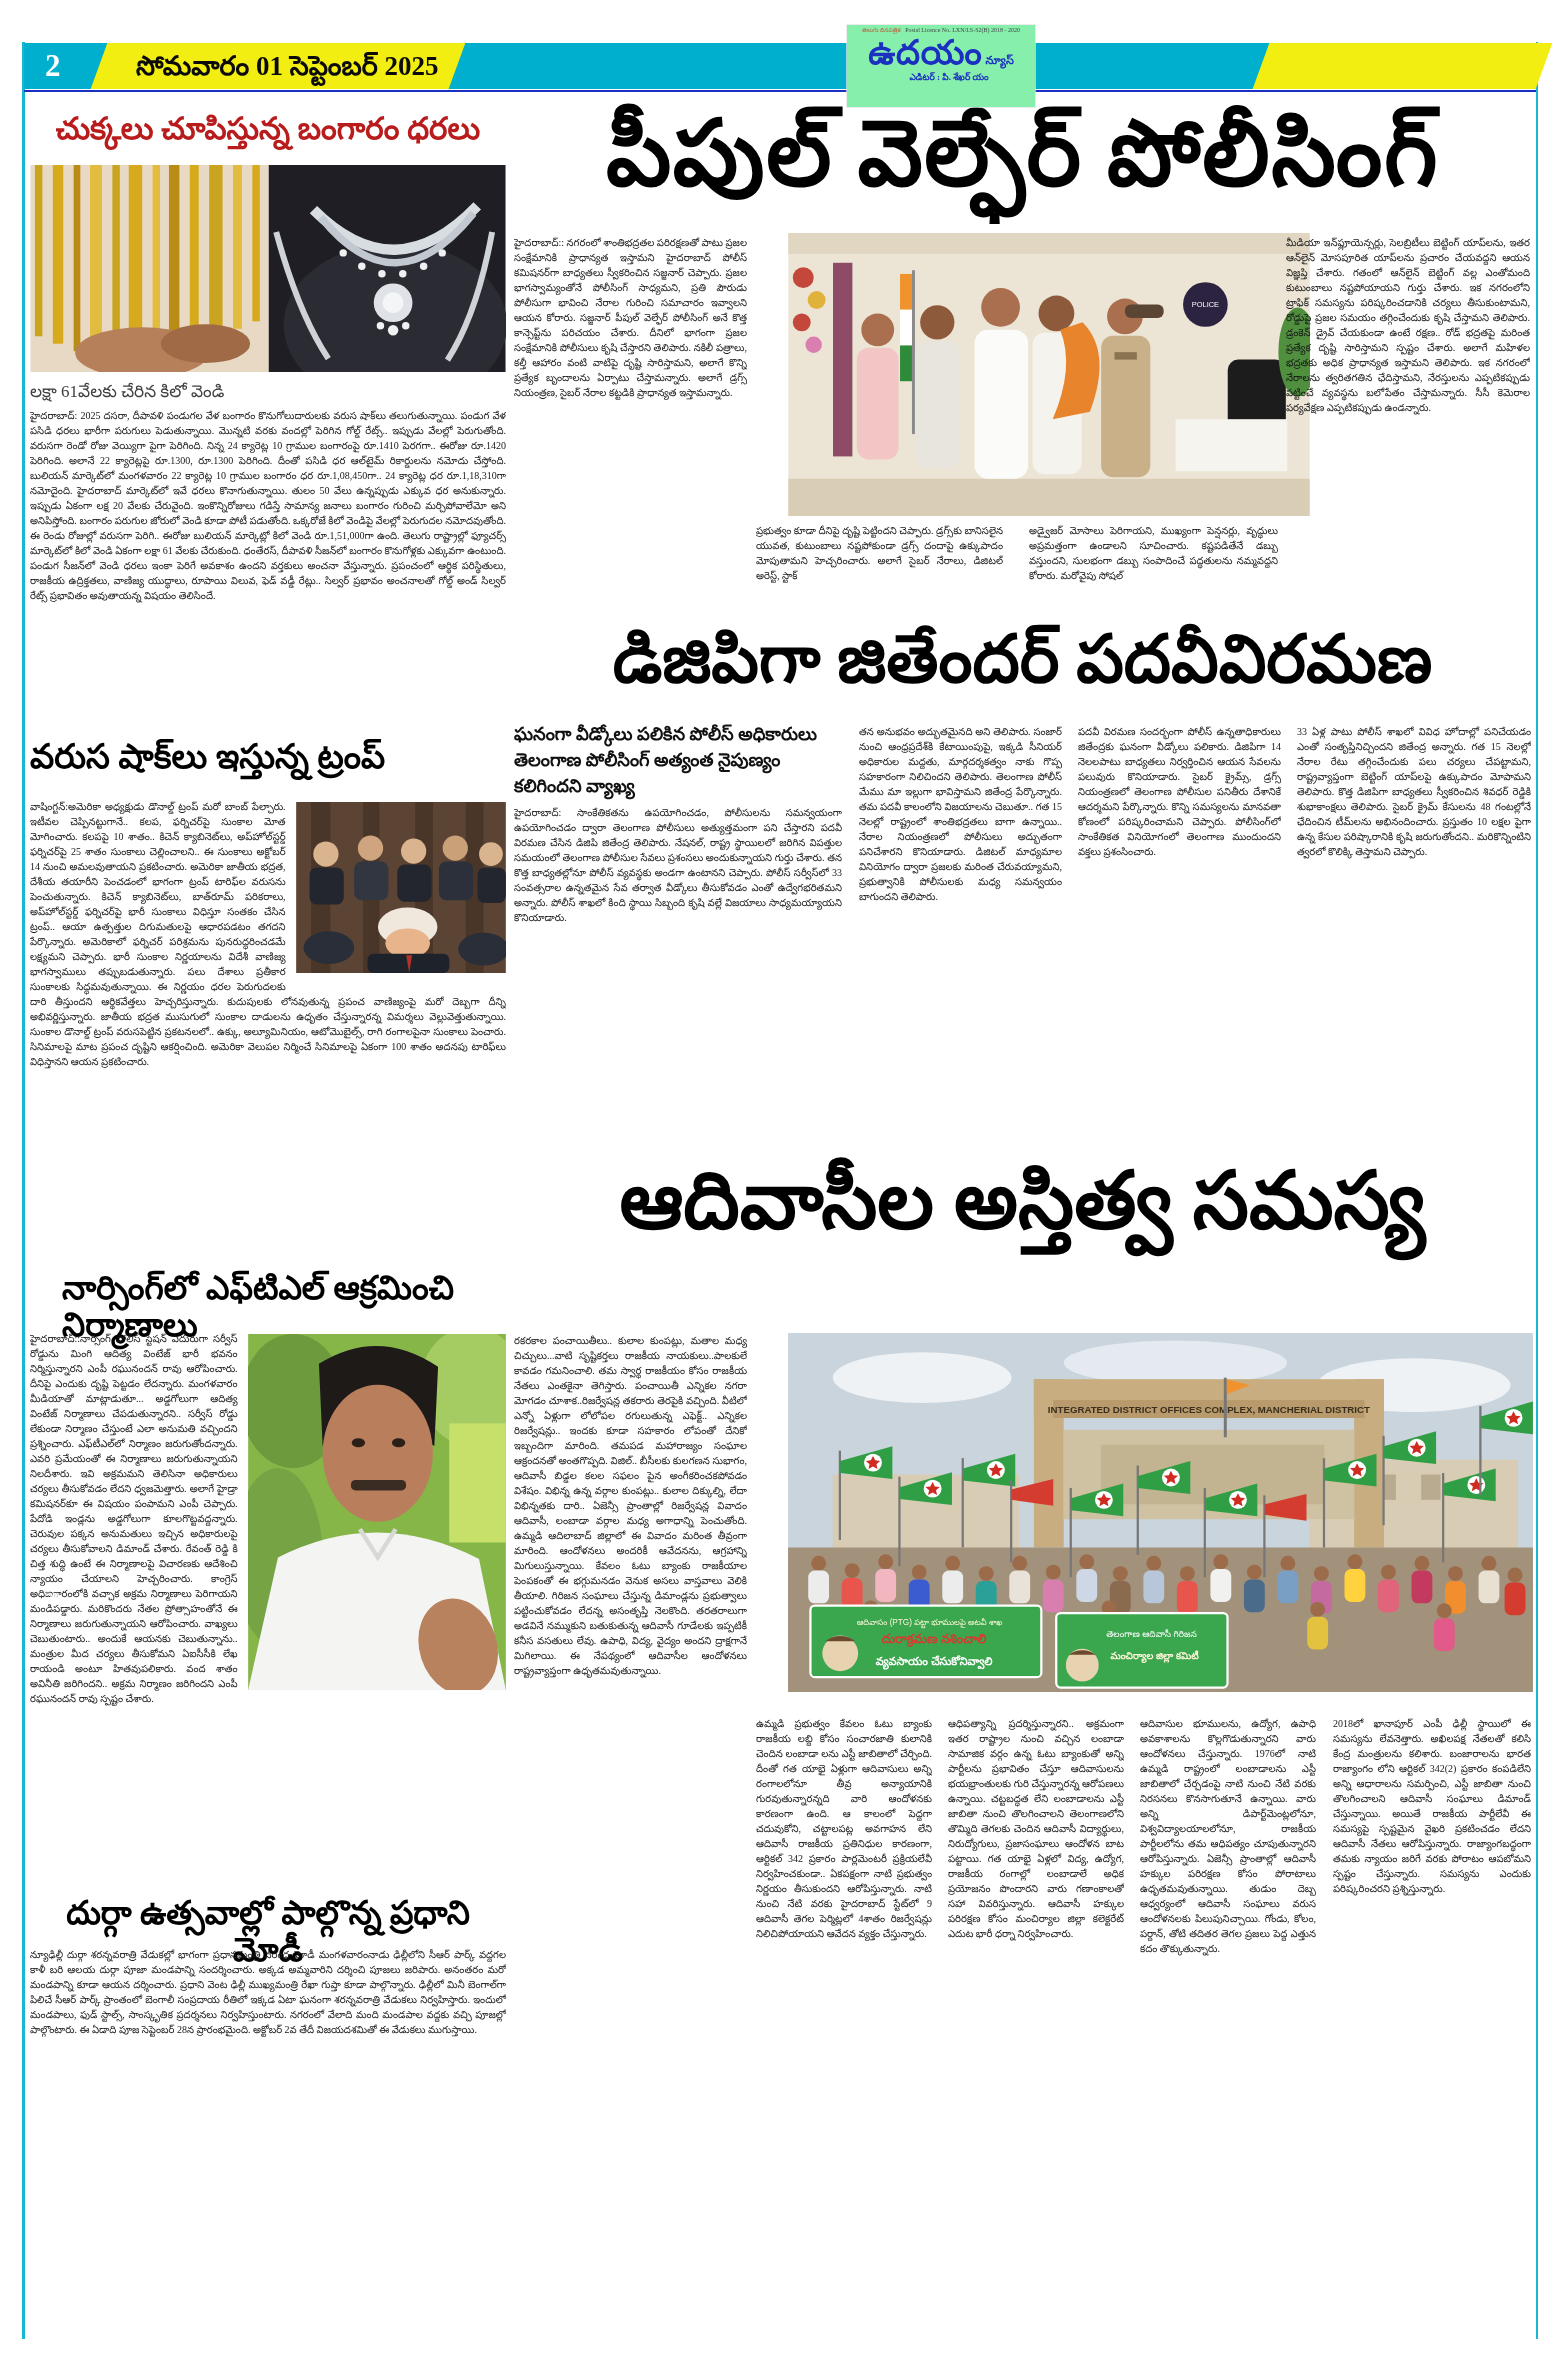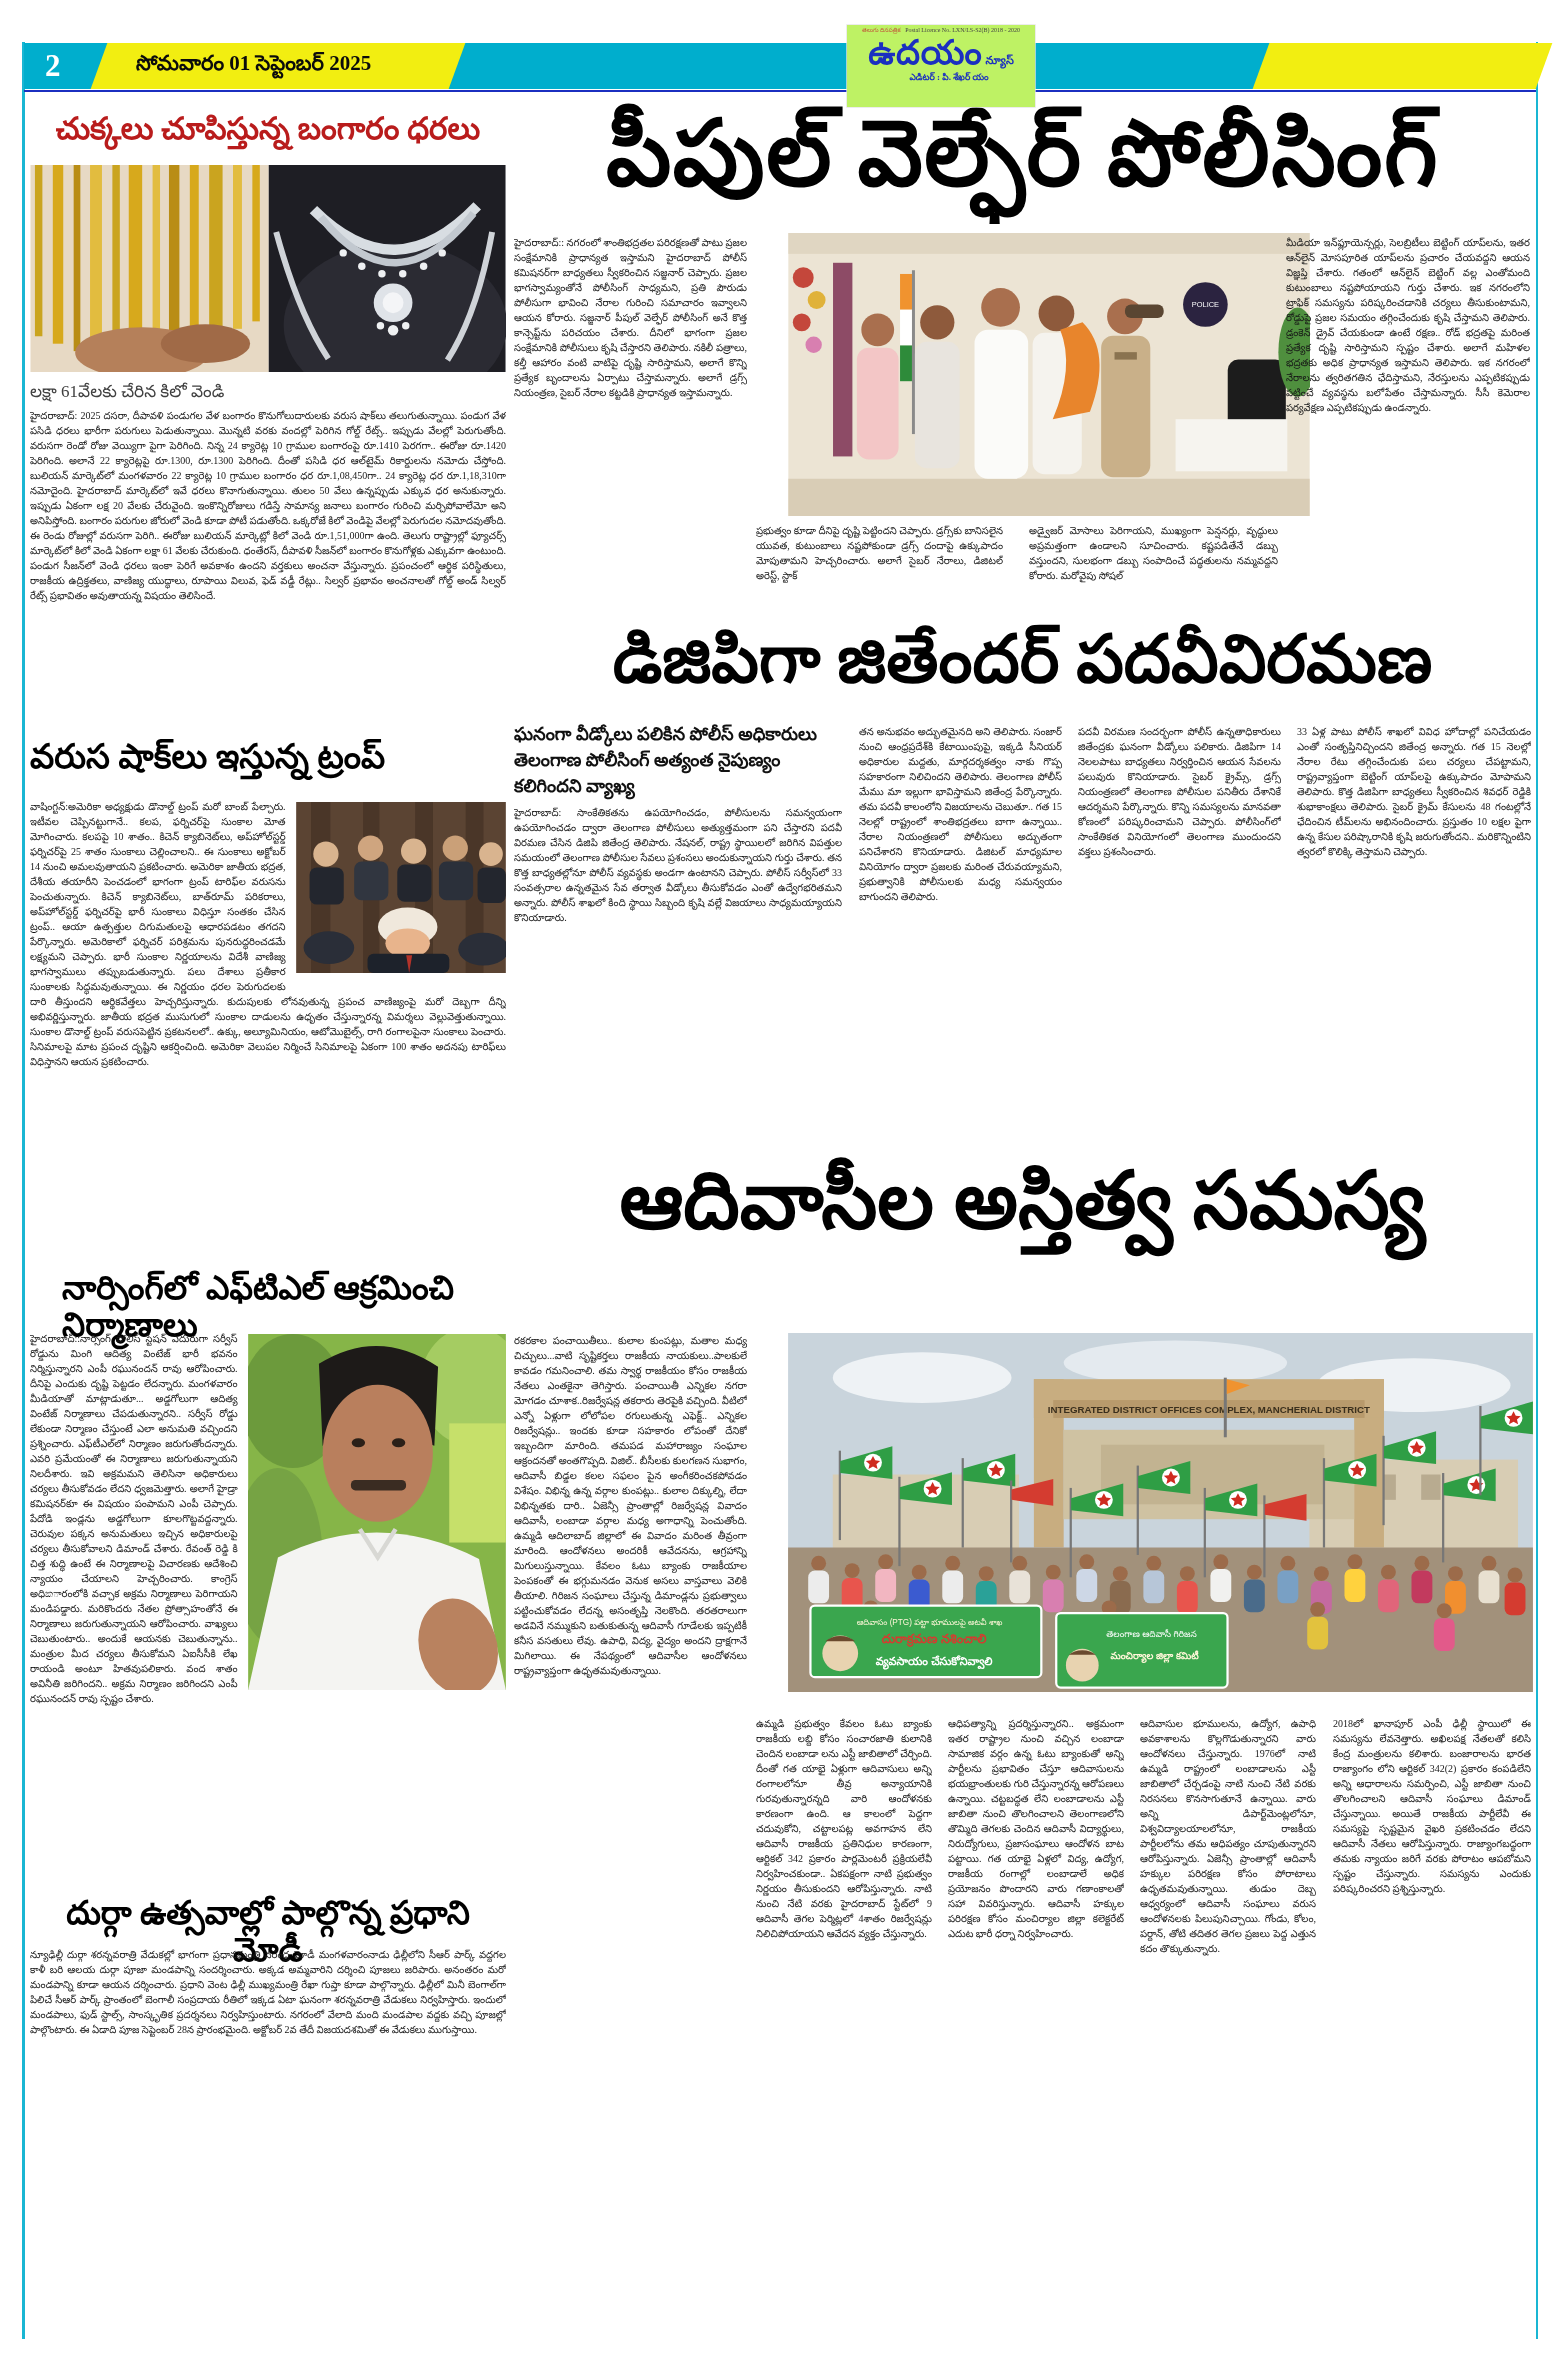--- a/index.html
+++ b/index.html
@@ -6,22 +6,22 @@
   body{width:1561px;height:2354px;position:relative;font-family:"Liberation Serif","DejaVu Serif",serif;color:#151515;overflow:hidden;}
   .abs{position:absolute;}
   .body-txt{font-size:10px;line-height:1.5;text-align:justify;color:#171717;overflow:hidden;}
   .headline{font-weight:bold;color:#000;line-height:1.12;}
   .center{text-align:center;}
   .float-r{float:right;margin:3px 0 6px 10.4px;}
   .edge-line{width:2.2px;background:#19b6d3;top:42px;bottom:15px;}
   .mast-bar{left:24px;top:43px;width:1512px;height:46px;background:#00aecd;}
   .mast-yellow{position:absolute;top:0;height:46px;background:#f2ee11;transform:skewX(-20deg);}
   .pagenum{position:absolute;left:21px;top:4.5px;color:#ffffff;font-size:31px;font-weight:bold;}
-  .mast-date{position:absolute;left:112px;top:7.5px;font-size:21px;font-weight:bold;color:#0b0b0b;white-space:nowrap;text-align:center;}
-  .logo-box{left:847px;top:25px;width:188px;height:82px;background:#bef264;z-index:3;text-align:center;box-shadow:0 0 0 0.7px #e4e4e4;}
+  .mast-date{position:absolute;left:112px;top:7.5px;font-size:27px;font-weight:bold;color:#0b0b0b;white-space:nowrap;text-align:center;}
+  .logo-box{left:847px;top:25px;width:188px;height:82px;background:#86efac;z-index:3;text-align:center;box-shadow:0 0 0 0.7px #e4e4e4;}
   .logo-tiny{font-size:6px;color:#444;white-space:nowrap;overflow:hidden;margin-top:2.2px;}
   .logo-tiny .red{color:#c05a3a;margin-right:4.5px;}
   .logo-main{font-size:34px;font-weight:bold;color:#1b2fc0;line-height:1.05;letter-spacing:0.7px;}
   .logo-suffix{font-size:11.2px;font-weight:bold;color:#1b2fc0;}
   .logo-editor{font-size:9px;color:#1b2fc0;font-weight:bold;margin-top:1.5px;padding-left:16px;}
   .blue-rule{left:24px;top:90px;width:1512px;height:2.2px;background:#1b2fc0;}
   .gold-headline{left:30px;top:112px;width:476px;font-size:31px;color:#b91c1c;}
   .sub-head{font-size:17px;color:#404040;}
   .h-left{font-size:34px;}
   .main-headline{left:514px;top:103px;width:1017px;font-size:92px;letter-spacing:1.5px;}

